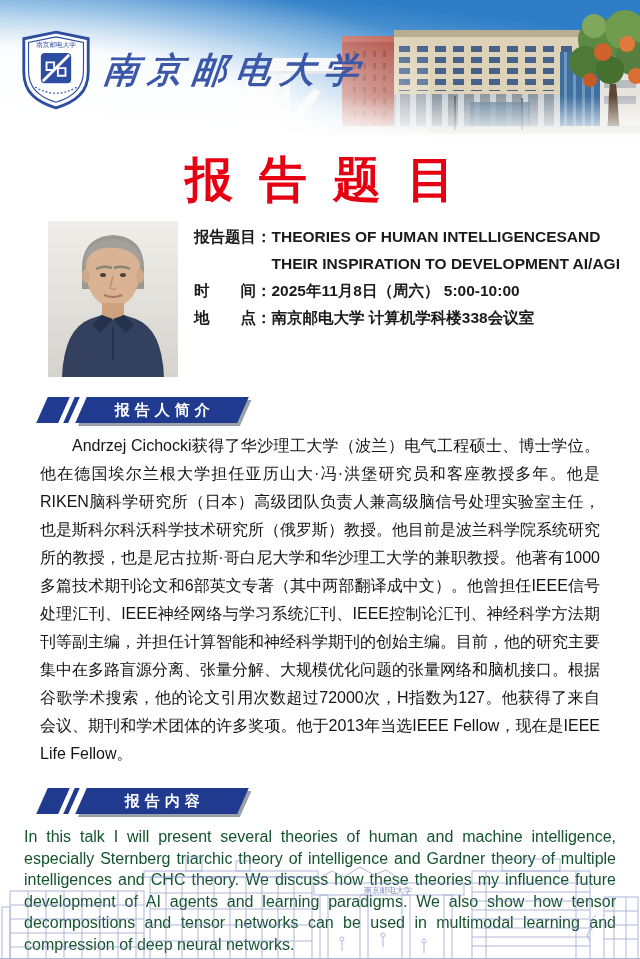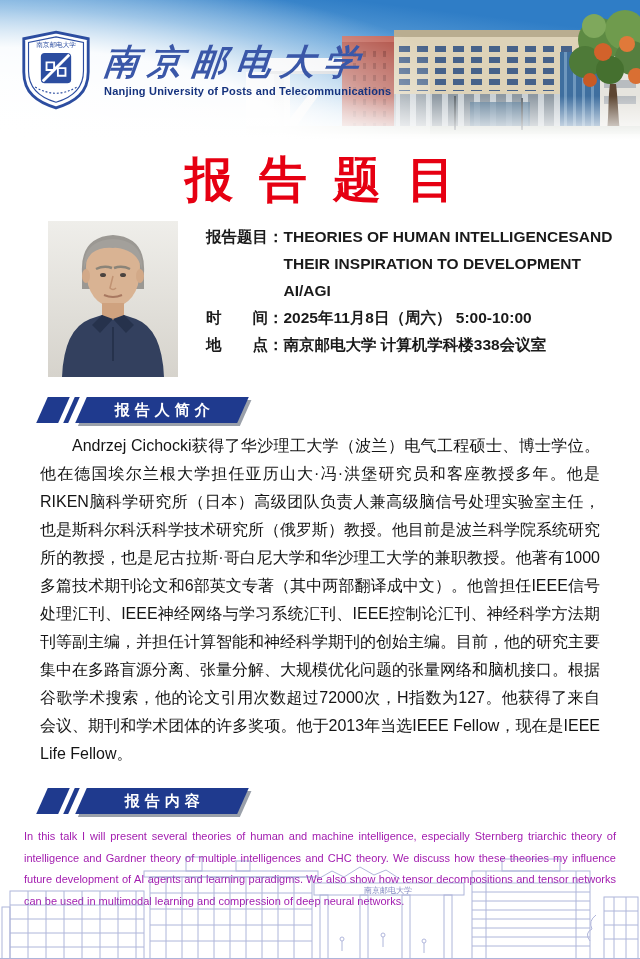--- a/index.html
+++ b/index.html
@@ -14,39 +14,39 @@
   .brand-text{display:flex;flex-direction:column;}
   .calligraphy{font-family:"DejaVu Serif","Liberation Serif",serif;font-style:italic;font-weight:bold;
                font-size:35px;line-height:1.1;color:#3a57a8;letter-spacing:9px;transform:skewX(-6deg);}
   .en-name{font-size:11px;font-weight:bold;color:#16337e;margin-top:3px;letter-spacing:.2px;}
 
   
   .title{margin:12px 0 0;text-align:center;font-size:48px;line-height:1.15;font-weight:900;
          letter-spacing:26px;text-indent:26px;font-family:"DejaVu Sans","Liberation Sans",sans-serif;}
 
   
-  .info{display:flex;margin:14px 18px 0 48px;gap:28px;}
+  .info{display:flex;margin:14px 18px 0 48px;gap:16px;}
   .speaker-photo{width:130px;height:156px;flex:none;display:block;}
   .details{flex:1;margin-top:2px;font-size:15.5px;font-weight:700;color:#1a1a1a;}
   .row{display:flex;line-height:27px;}
   .lbl{flex:none;white-space:pre;}
   .val{flex:1;}
 
   
   .section-banner{margin:20px 0 0 42px;display:flex;height:26px;align-items:stretch;}
   .sb-slash1{width:22px;transform:skewX(-24deg);margin-right:5px;}
   .sb-slash2{width:5px;transform:skewX(-24deg);margin-right:7px;}
   .sb-main{min-width:130px;padding:0 16px;transform:skewX(-24deg);display:flex;align-items:center;
            justify-content:center;box-shadow:4px 3px 0 #9aa0aa;}
   .sb-main span{transform:skewX(24deg);color:#fff;font-size:15px;font-weight:700;letter-spacing:5px;
                 text-indent:5px;white-space:nowrap;}
 
   
   .bio{margin:9px 40px 0;font-size:16px;line-height:28px;text-align:justify;text-indent:2em;color:#141414;}
-  .abstract{margin:12px 24px 0;font-size:11px;line-height:21.5px;text-align:justify;font-weight:500;color:#a21caf;}
+  .abstract{margin:12px 24px 0;font-size:16px;line-height:21.5px;text-align:justify;font-weight:500;color:#14532d;}
 
   
   .footer-sketch{position:absolute;left:0;right:0;bottom:0;height:104px;width:640px;display:block;z-index:0;}
 </style>
 </head>
 <body>
 
 <div class="poster">
 
   <div class="header">
@@ -144,21 +144,20 @@
         <path d="M38,2 L72,9 V44 C72,66 58,76 38,82 C18,76 4,66 4,44 V9 Z" fill="#ffffff" stroke="#2c4da0" stroke-width="3"></path>
         <path d="M38,7 L67,13 V43 C67,62 55,71 38,76 C21,71 9,62 9,43 V13 Z" fill="none" stroke="#2c4da0" stroke-width="1.2"></path>
         <text x="38" y="18" font-size="7" text-anchor="middle" fill="#2c4da0">南京邮电大学</text>
         <rect x="22" y="24" width="32" height="32" rx="4" fill="#2c4da0"></rect>
         <path d="M28,34 h8 v8 h-8 z M40,40 h8 v8 h-8 z" fill="none" stroke="#ffffff" stroke-width="2"></path>
         <path d="M24,54 L52,26" stroke="#ffffff" stroke-width="3"></path>
         <path d="M16,60 Q38,73 60,60" stroke="#2c4da0" stroke-width="1.2" stroke-dasharray="2 2" fill="none"></path>
       </svg>
       <div class="brand-text">
         <div class="calligraphy" style="color: rgb(58, 87, 168);">南京邮电大学</div>
-        <div class="en-name" style="color: rgb(22, 51, 126);">Nanjing University of Posts and Telecommunications</div>
       </div>
     </div>
   </div>
 
   <h1 class="title" style="color: rgb(230, 0, 18);">报告题目</h1>
 
   <div class="info">
     <svg class="speaker-photo" viewBox="0 0 130 156" aria-hidden="true">
       <defs>
         <linearGradient id="pbg" x1="0" y1="0" x2="0" y2="1">

